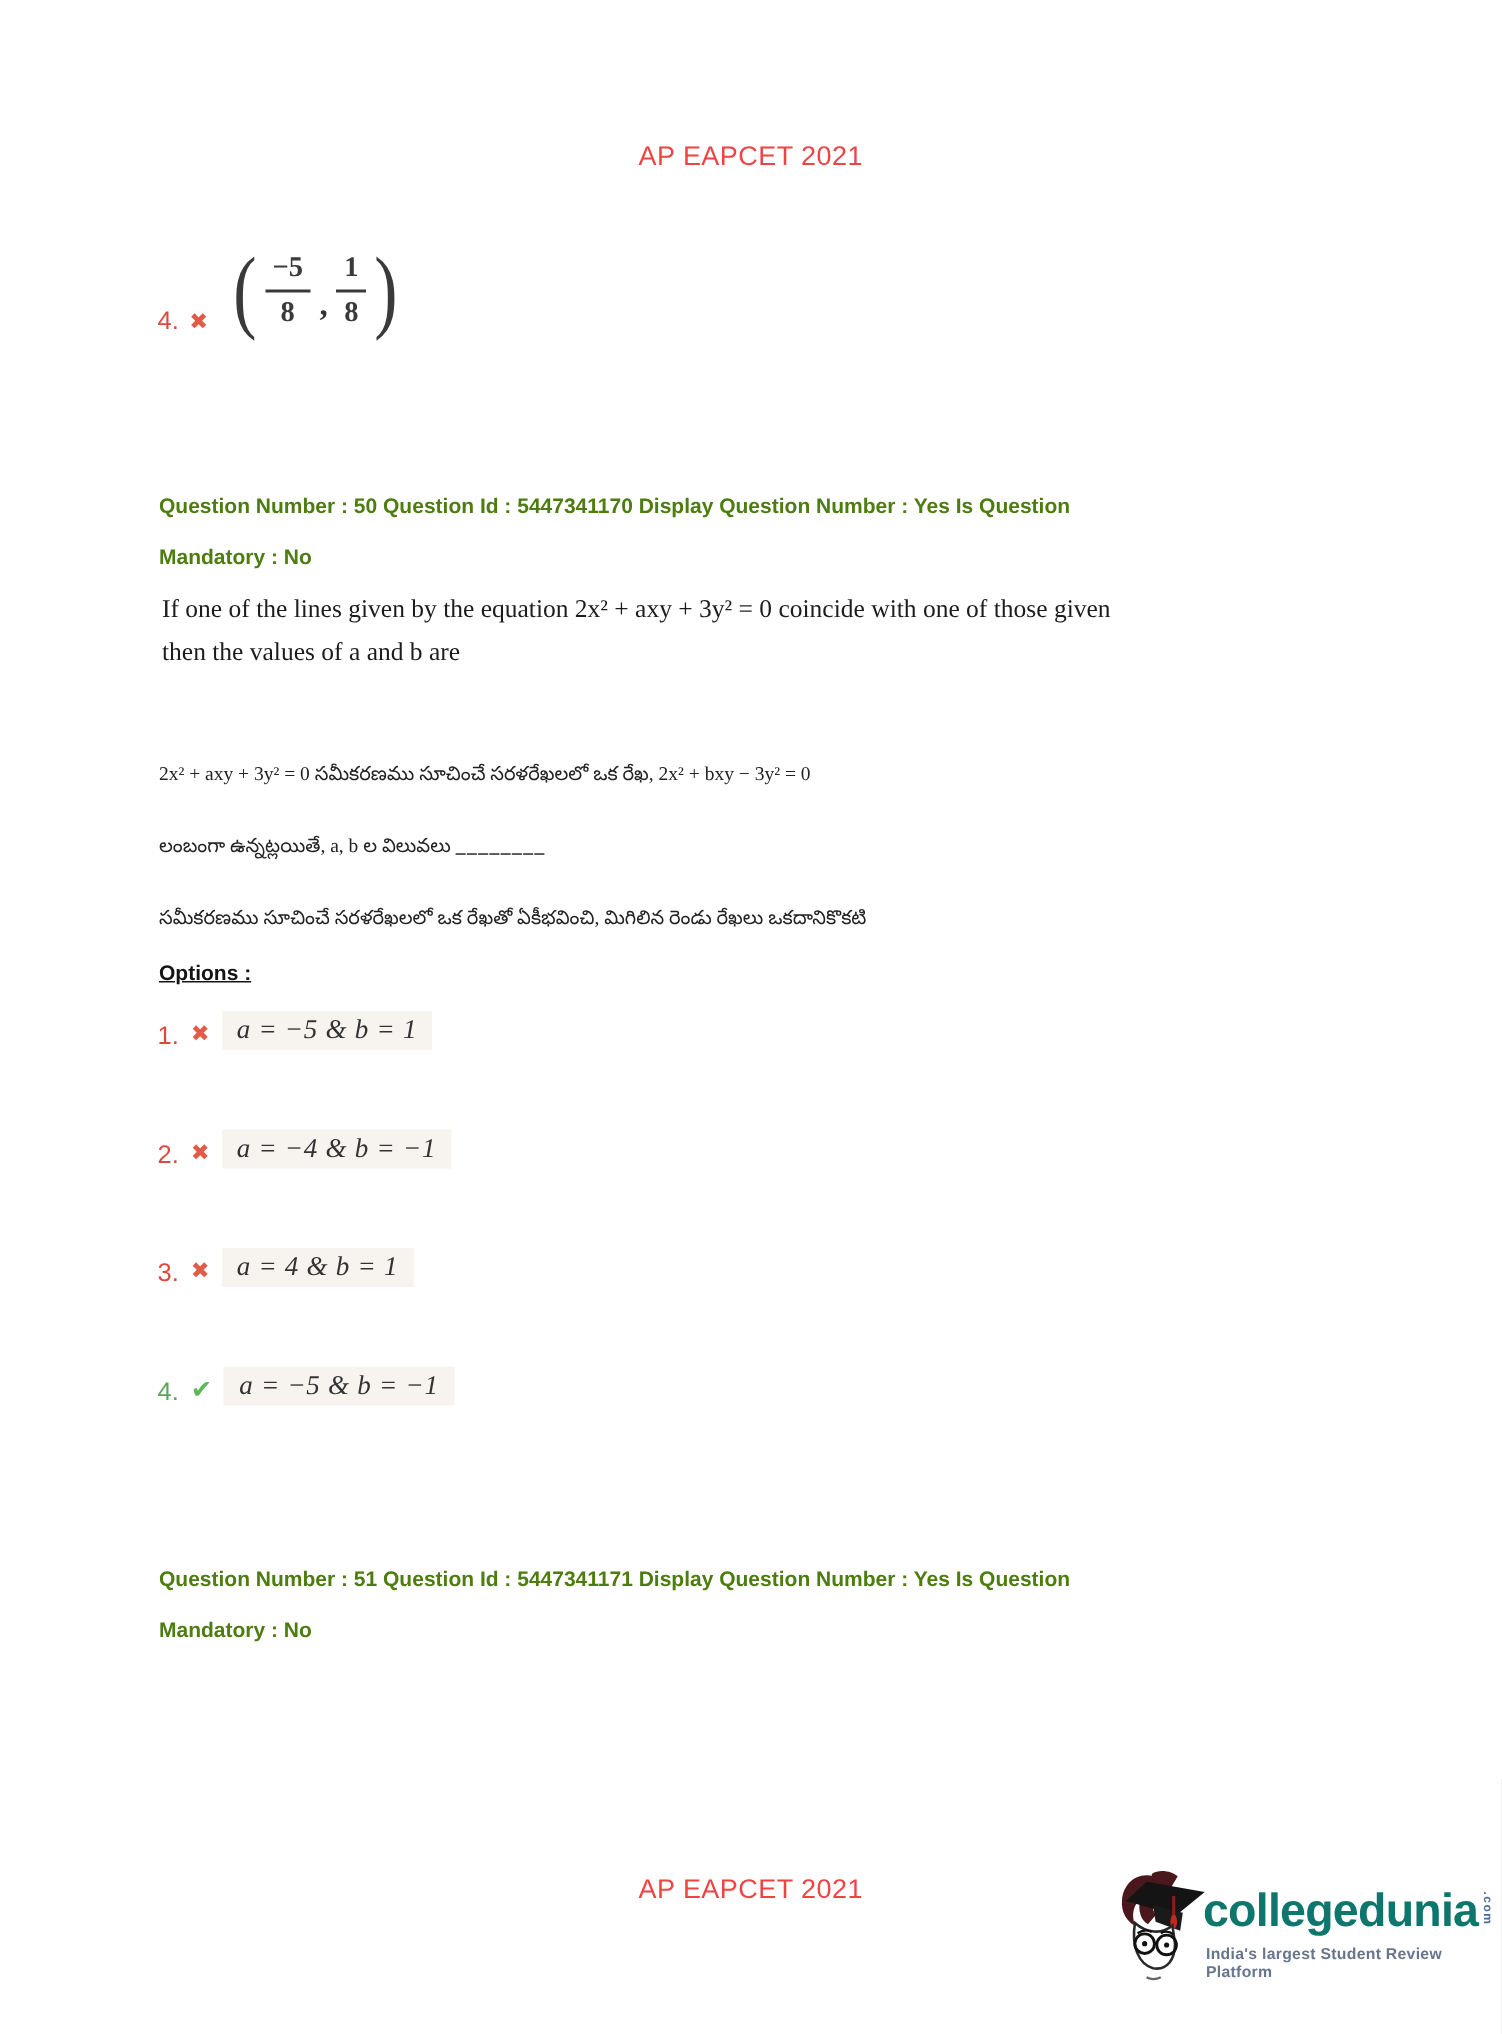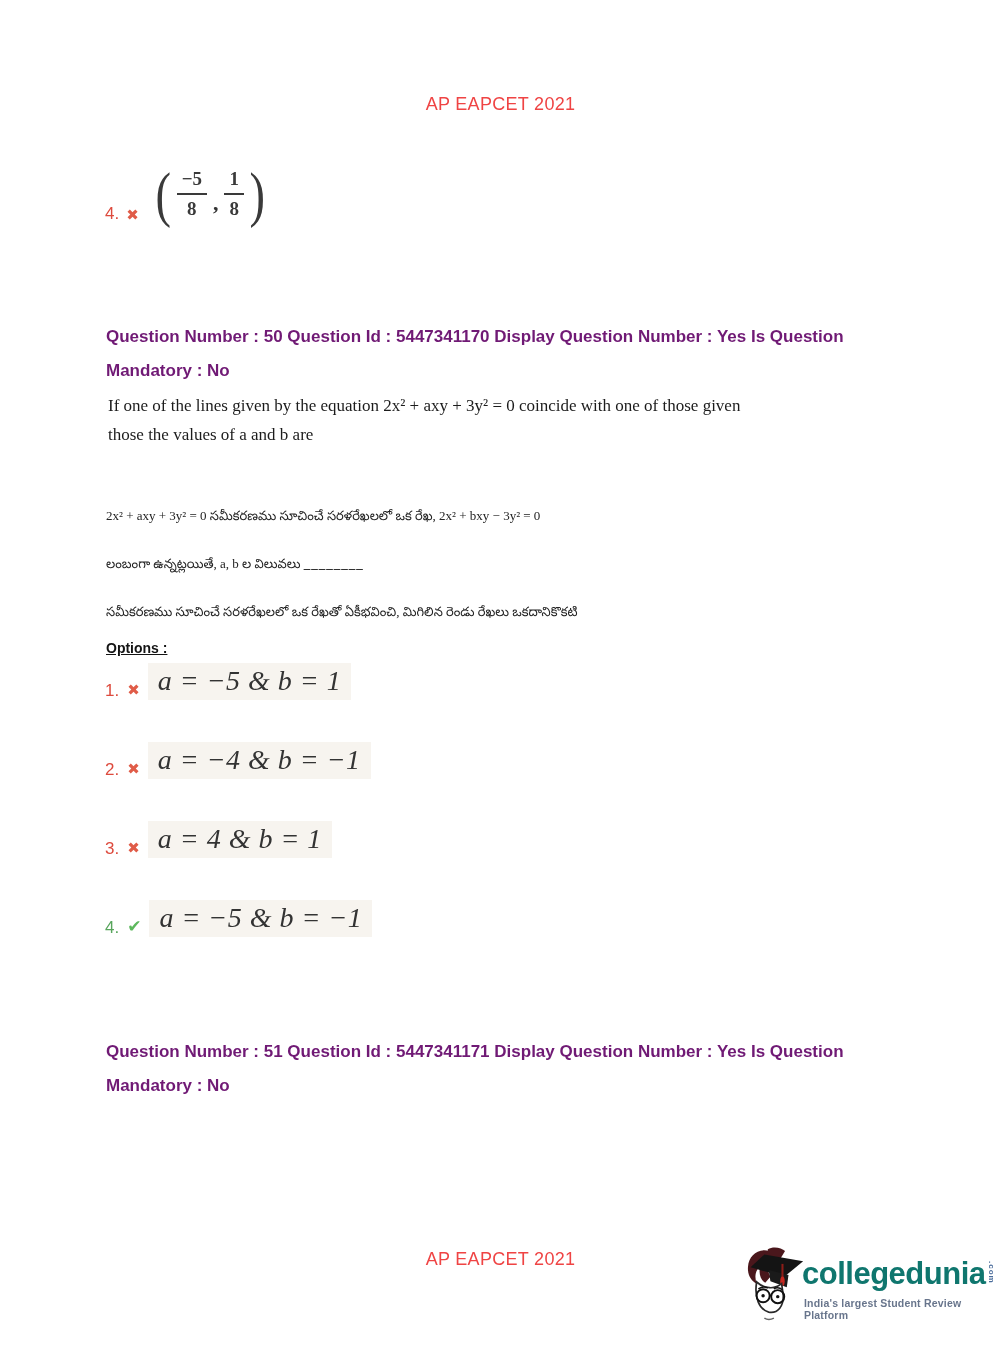--- a/index.html
+++ b/index.html
@@ -47,21 +47,21 @@
   }
   .paren { font-size: 62px; font-weight: 400; line-height: 68px; transform: scaleX(0.75); color: #3a3a3a; }
   .frac { display: inline-block; text-align: center; font-size: 19px; font-weight: 600; margin: 0 3px; color: #3a3a3a; }
   .frac .num { display: block; padding: 0 5px 3px 5px; border-bottom: 2px solid #3a3a3a; }
   .frac .den { display: block; padding-top: 3px; }
   .expr .comma { font-size: 22px; font-weight: 600; margin: 18px 3px 0 3px; }
 
   
   .q-header {
     position: absolute; left: 106px; width: 800px;
-    font-weight: 700; font-size: 17px; color: #701a75;
+    font-weight: 700; font-size: 14px; color: #4d7c0f;
   }
   .q-header .line { line-height: 34px; }
   .q50-header { top: 320px; }
   .q51-header { top: 1035px; }
 
   
   .english-para {
     position: absolute; left: 108px; top: 391px; width: 660px;
     font-family: "Liberation Serif", serif;
     font-size: 17px; color: #1c1c1c;
@@ -85,21 +85,21 @@
     position: absolute; left: 106px; top: 640px;
     font-weight: 700; font-size: 14px; color: #141414; text-decoration: underline;
   }
   .options-list { position: absolute; left: 105px; top: 668px; }
   .option-row { display: flex; align-items: flex-end; gap: 8px; height: 34px; margin-bottom: 45px; }
   .option-row .num { font-size: 17px; line-height: 22px; }
   .option-row .mark { line-height: 24px; }
   .option-math {
     font-family: "Liberation Serif", serif;
     font-style: italic;
-    font-size: 28px; color: #333;
+    font-size: 18px; color: #333;
     background: #f7f4ef;
     padding: 2px 10px 3px 10px;
     margin-bottom: 2px;
     letter-spacing: 0.5px;
   }
 
   
   .logo { position: absolute; left: 742px; top: 1240px; width: 252px; height: 88px; }
   .mascot { position: absolute; left: 0; top: 0; }
   .wordmark-wrap { position: absolute; left: 60px; top: 17px; display: flex; align-items: flex-start; }
@@ -145,21 +145,21 @@
     </div>
   </div>
 
   <div class="q-header q50-header">
     <div class="line">Question Number : 50 Question Id : 5447341170 Display Question Number : Yes Is Question</div>
     <div class="line">Mandatory : No</div>
   </div>
 
   <div class="english-para">
     <div class="line">If one of the lines given by the equation  2x² + axy + 3y² = 0 coincide with one of those given</div>
-    <div class="line">those the values of a and b are</div>
+    <div class="line">then the values of a and b are</div>
   </div>
 
   <div class="telugu-para">
     <div class="line">2x² + axy + 3y² = 0 సమీకరణము సూచించే సరళరేఖలలో ఒక రేఖ, 2x² + bxy − 3y² = 0</div>
     <div class="line">
       <span>లంబంగా ఉన్నట్లయితే, a, b ల విలువలు</span>
       <span class="blank-line">________</span>
     </div>
     <div class="line">సమీకరణము సూచించే సరళరేఖలలో ఒక రేఖతో ఏకీభవించి, మిగిలిన రెండు రేఖలు ఒకదానికొకటి</div>
   </div>

